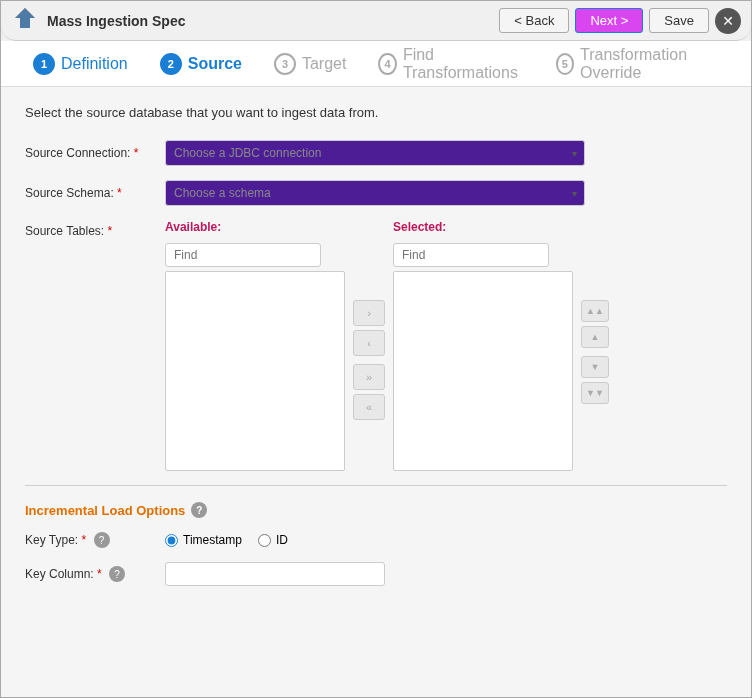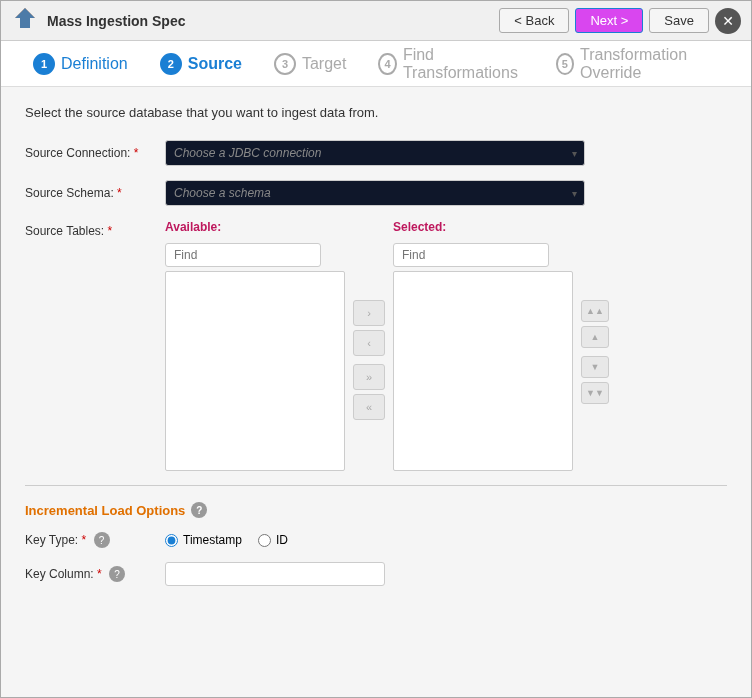--- a/index.html
+++ b/index.html
@@ -21,20 +21,21 @@
     }
     
     .title-bar {
       background: #f0f0f0;
       border-bottom: 1px solid #ccc;
       display: flex;
       align-items: center;
       padding: 6px 10px;
       gap: 8px;
       height: 40px;
+      border-radius: 15px;
     }
     .title-bar-logo {
       display: flex;
       align-items: center;
       gap: 4px;
     }
     .title-bar-title {
       font-size: 14px;
       font-weight: bold;
       color: #333;
@@ -158,26 +159,25 @@
     }
     .select-wrapper {
       position: relative;
       width: 100%;
     }
     .select-box {
       width: 100%;
       padding: 5px 28px 5px 8px;
       border: 1px solid #ccc;
       border-radius: 3px;
-      background: #0f172a;
+      background: #4c1d95;
       font-size: 12px;
       color: #888;
       appearance: none;
       cursor: pointer;
-      font-style: italic;
     }
     .select-arrow {
       position: absolute;
       right: 8px;
       top: 50%;
       transform: translateY(-50%);
       pointer-events: none;
       color: #555;
       font-size: 10px;
     }

